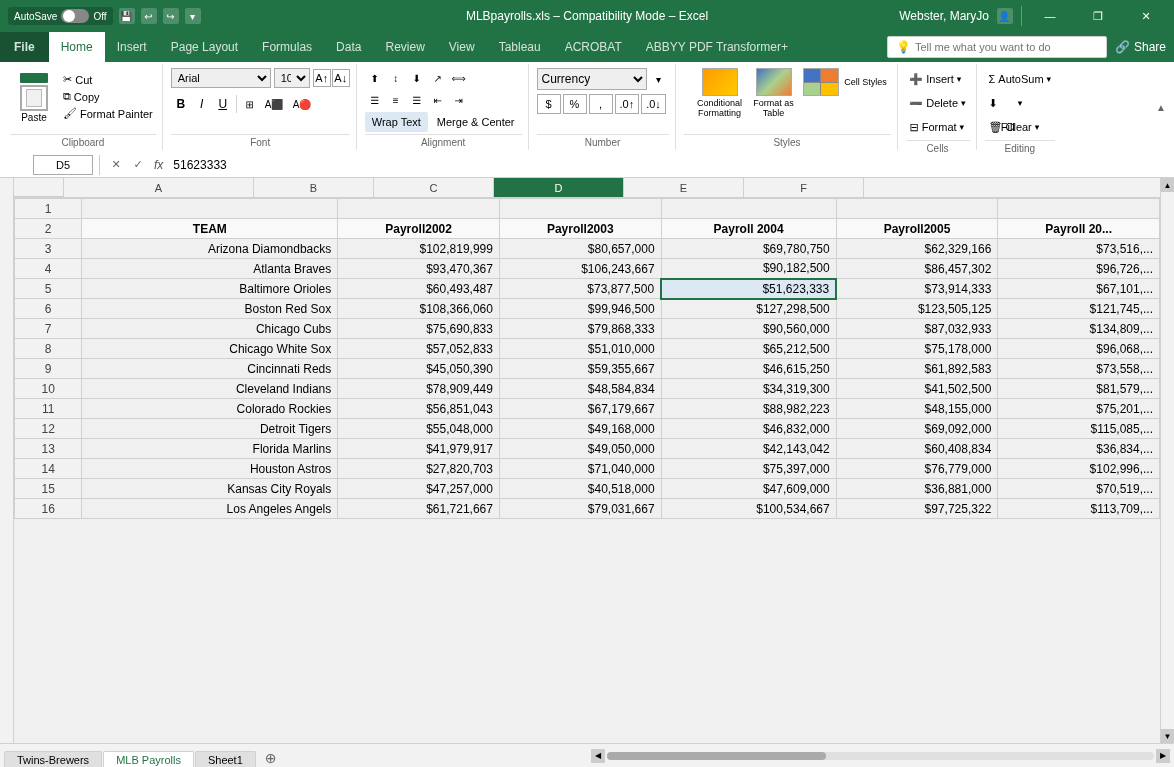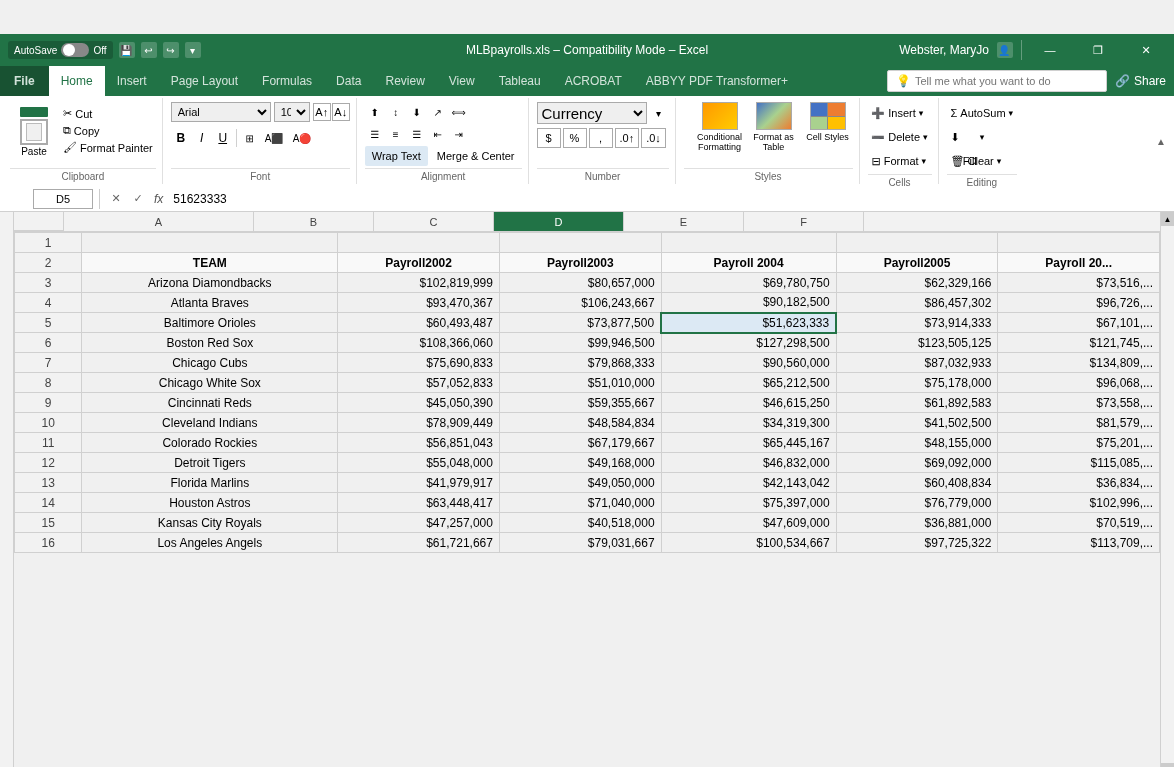--- a/index.html
+++ b/index.html
@@ -8,21 +8,20 @@
     
     .title-bar {
       background: #217346;
       color: white;
       height: 32px;
       display: flex;
       align-items: center;
       justify-content: space-between;
       padding: 0 8px;
       font-size: 12px;
-      margin-top: 34px;
     }
     .title-bar-left { display: flex; align-items: center; gap: 6px; }
     .title-bar-center { position: absolute; left: 50%; transform: translateX(-50%); color: white; font-size: 12px; }
     .title-bar-right { display: flex; align-items: center; gap: 8px; }
     .autosave { background: #1a5c38; border-radius: 3px; padding: 2px 6px; font-size: 10px; display: flex; align-items: center; gap: 4px; }
     .toggle-off { background: #888; border-radius: 8px; width: 28px; height: 14px; position: relative; display: inline-block; }
     .toggle-off::after { content: ''; position: absolute; left: 2px; top: 1px; width: 12px; height: 12px; border-radius: 50%; background: white; }
     .tb-icon { width: 16px; height: 16px; background: rgba(255,255,255,0.2); border-radius: 2px; display: flex; align-items: center; justify-content: center; cursor: pointer; font-size: 10px; color: white; }
     .win-btn { width: 40px; height: 32px; display: flex; align-items: center; justify-content: center; cursor: pointer; font-size: 11px; color: white; }
     .ribbon-tabs { background: #217346; display: flex; height: 30px; }
@@ -53,21 +52,21 @@
     .fmt-btn.italic { font-style: italic; }
     .fmt-btn.underline { text-decoration: underline; }
     .divider-v { width: 1px; background: #d0d0d0; height: 18px; margin: 0 2px; }
     .align-row { display: flex; gap: 1px; }
     .align-btn { width: 20px; height: 20px; font-size: 10px; border: 1px solid transparent; background: white; cursor: pointer; display: flex; align-items: center; justify-content: center; border-radius: 2px; }
     .wrap-btn { padding: 0 6px; height: 20px; font-size: 11px; border: 1px solid transparent; background: #dce9f4; cursor: pointer; border-radius: 2px; white-space: nowrap; display: flex; align-items: center; }
     .merge-btn { padding: 0 6px; height: 20px; font-size: 11px; border: 1px solid transparent; background: white; cursor: pointer; border-radius: 2px; white-space: nowrap; display: flex; align-items: center; }
 
     
     .number-format-row { display: flex; gap: 2px; align-items: center; margin-bottom: 2px; }
-    .format-select { width: 110px; height: 22px; font-size: 15px; border: 1px solid #aaa; }
+    .format-select { width: 110px; height: 22px; font-size: 12px; border: 1px solid #aaa; }
     .num-btn-row { display: flex; gap: 2px; }
     .num-btn { min-width: 24px; height: 20px; font-size: 11px; border: 1px solid #aaa; background: white; cursor: pointer; padding: 0 4px; }
     .cell-btn { display: flex; align-items: center; gap: 3px; padding: 1px 4px; cursor: pointer; font-size: 11px; border-radius: 2px; height: 22px; }
 
     
     .formula-bar { display: flex; align-items: center; height: 26px; border-bottom: 1px solid #d0d0d0; background: white; padding: 0 4px; gap: 2px; }
     .cell-ref { width: 60px; height: 20px; border: 1px solid #aaa; font-size: 11px; padding: 0 4px; text-align: center; margin-left: 29px; }
     .formula-divider { width: 1px; height: 20px; background: #ccc; margin: 0 4px; }
     .formula-icons { display: flex; gap: 2px; }
     .formula-icon-btn { width: 20px; height: 20px; font-size: 11px; border: none; background: transparent; cursor: pointer; display: flex; align-items: center; justify-content: center; color: #666; }
@@ -81,21 +80,21 @@
     .col-header.active { background: #217346; color: white; }
 
     
     .grid-container { overflow: auto; flex: 1; }
     table { border-collapse: collapse; width: 100%; }
     th, td { border: 1px solid #d0d0d0; font-size: 12px; height: 20px; white-space: nowrap; overflow: hidden; }
     th { background: #f2f2f2; color: #444; font-weight: normal; text-align: center; min-width: 20px; padding: 0 4px; position: sticky; left: 0; z-index: 5; }
     th.row-num { width: 50px; min-width: 50px; text-align: center; cursor: pointer; }
     td { padding: 0 6px; color: #000; }
     td.num { text-align: right; }
-    td.text-cell { text-align: center; }
+    td.text-cell { text-align: right; }
     td.header-cell { text-align: center; font-weight: bold; background: #f9f9f9; }
     .selected-cell { background: #dce9f4 !important; border: 2px solid #217346 !important; }
 
     
     .sheet-tabs { height: 24px; background: #f2f2f2; border-top: 1px solid #d0d0d0; display: flex; align-items: flex-end; padding: 0 4px; gap: 1px; }
     .sheet-tab { padding: 2px 12px; font-size: 11px; border: 1px solid #d0d0d0; border-bottom: none; cursor: pointer; background: #e0e0e0; border-radius: 2px 2px 0 0; }
     .sheet-tab.active { background: white; font-weight: normal; color: #217346; }
     .add-sheet { padding: 2px 8px; font-size: 14px; cursor: pointer; color: #666; }
 
     
@@ -260,21 +259,21 @@
   <div class="ribbon-group">
     <div class="ribbon-group-tools" style="gap:4px;">
       <div style="display:flex;flex-direction:column;align-items:center;gap:2px;margin-left:11px;">
         <div style="width:36px;height:28px;background:linear-gradient(135deg,#ff9900,#ffcc00);border:1px solid #aaa;cursor:pointer;"></div>
         <span style="font-size:9px;text-align:center;width:50px;">Conditional Formatting</span>
       </div>
       <div style="display:flex;flex-direction:column;align-items:center;gap:2px;">
         <div style="width:36px;height:28px;background:linear-gradient(135deg,#4472c4,#a9d18e,#ed7d31);border:1px solid #aaa;cursor:pointer;"></div>
         <span style="font-size:9px;text-align:center;width:50px;">Format as Table</span>
       </div>
-      <div style="display:flex;flex-direction:column;align-items:center;gap:2px;">
+      <div style="display:flex;flex-direction:row;align-items:center;gap:2px;">
         <div style="width:36px;height:28px;display:grid;grid-template-columns:1fr 1fr;grid-template-rows:1fr 1fr;gap:1px;border:1px solid #aaa;cursor:pointer;background:#888;">
           <div style="background:#4472c4;"></div>
           <div style="background:#ed7d31;"></div>
           <div style="background:#a9d18e;"></div>
           <div style="background:#ffc000;"></div>
         </div>
         <span style="font-size:9px;text-align:center;width:50px;">Cell Styles</span>
       </div>
     </div>
     <div class="ribbon-group-label">Styles</div>
@@ -457,21 +456,21 @@
               <td class="num">$34,319,300</td>
               <td class="num">$41,502,500</td>
               <td class="num">$81,579,...</td>
             </tr>
 
             <tr>
               <th class="row-num">11</th>
               <td class="text-cell">Colorado Rockies</td>
               <td class="num">$56,851,043</td>
               <td class="num">$67,179,667</td>
-              <td class="num">$65,445,167</td>
+              <td class="num">$88,982,223</td>
               <td class="num">$48,155,000</td>
               <td class="num">$75,201,...</td>
             </tr>
 
             <tr>
               <th class="row-num">12</th>
               <td class="text-cell">Detroit Tigers</td>
               <td class="num">$55,048,000</td>
               <td class="num">$49,168,000</td>
               <td class="num">$46,832,000</td>
@@ -485,21 +484,21 @@
               <td class="num">$41,979,917</td>
               <td class="num">$49,050,000</td>
               <td class="num">$42,143,042</td>
               <td class="num">$60,408,834</td>
               <td class="num">$36,834,...</td>
             </tr>
 
             <tr>
               <th class="row-num">14</th>
               <td class="text-cell">Houston Astros</td>
-              <td class="num">$63,448,417</td>
+              <td class="num">$27,820,703</td>
               <td class="num">$71,040,000</td>
               <td class="num">$75,397,000</td>
               <td class="num">$76,779,000</td>
               <td class="num">$102,996,...</td>
             </tr>
 
             <tr>
               <th class="row-num">15</th>
               <td class="text-cell">Kansas City Royals</td>
               <td class="num">$47,257,000</td>

